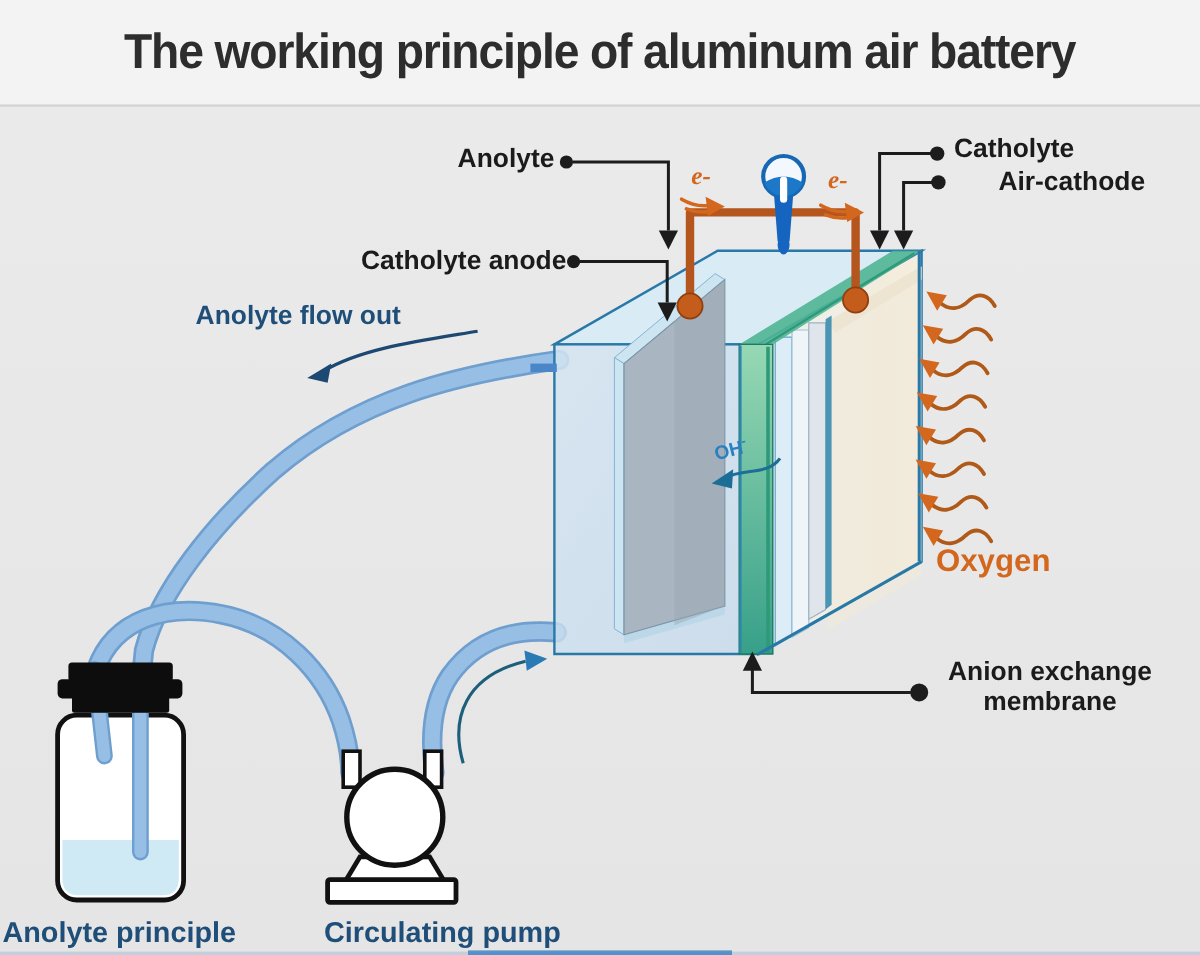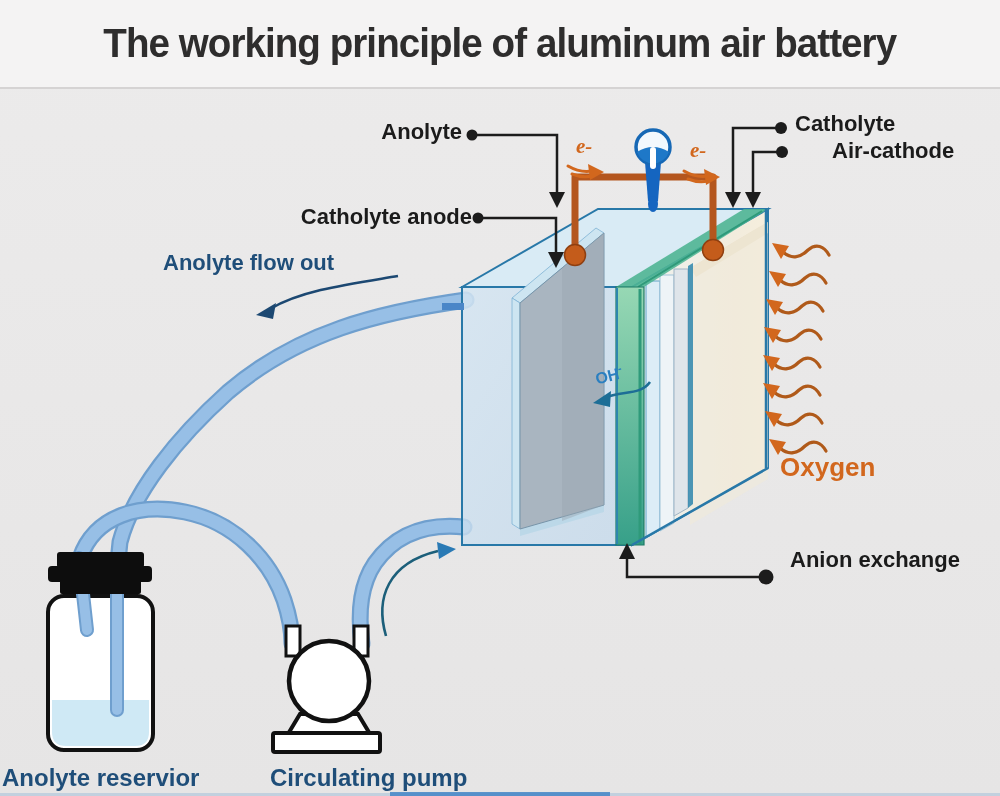--- a/index.html
+++ b/index.html
@@ -221,23 +221,24 @@
 
   <div class="lbl lbl-black" style="left:832px;top:138px;">Air-cathode</div>
 
   <div class="lbl lbl-black" style="left:250px;top:204px;width:222px;text-align:right;">Catholyte anode</div>
 
   <div class="lbl lbl-navy" style="left:163px;top:250px;">Anolyte flow out</div>
 
   <div class="lbl lbl-orange" style="left:780px;top:452px;">Oxygen</div>
 
   <div class="lbl lbl-black anion-box" style="left:775px;top:547px;">Anion exchange</div>
-
-
-  <div class="lbl lbl-navy-lg" style="left:2px;top:764px;">Anolyte reservior</div>
+  <div class="lbl lbl-black anion-box" style="left:775px;top:572px;">membrane</div>
+
+
+  <div class="lbl lbl-navy-lg" style="left:2px;top:764px;">Anolyte principle</div>
 
   <div class="lbl lbl-navy-lg" style="left:229px;top:764px;margin-left:41px;">Circulating pump</div>
 
   <div class="lbl e-label" style="left:576px;top:134px;">e-</div>
   <div class="lbl e-label" style="left:690px;top:138px;">e-</div>
 
   <div class="lbl oh-label" style="left:598px;top:368px;"><span>OH</span><sup>-</sup></div>
 
 </div>
 

